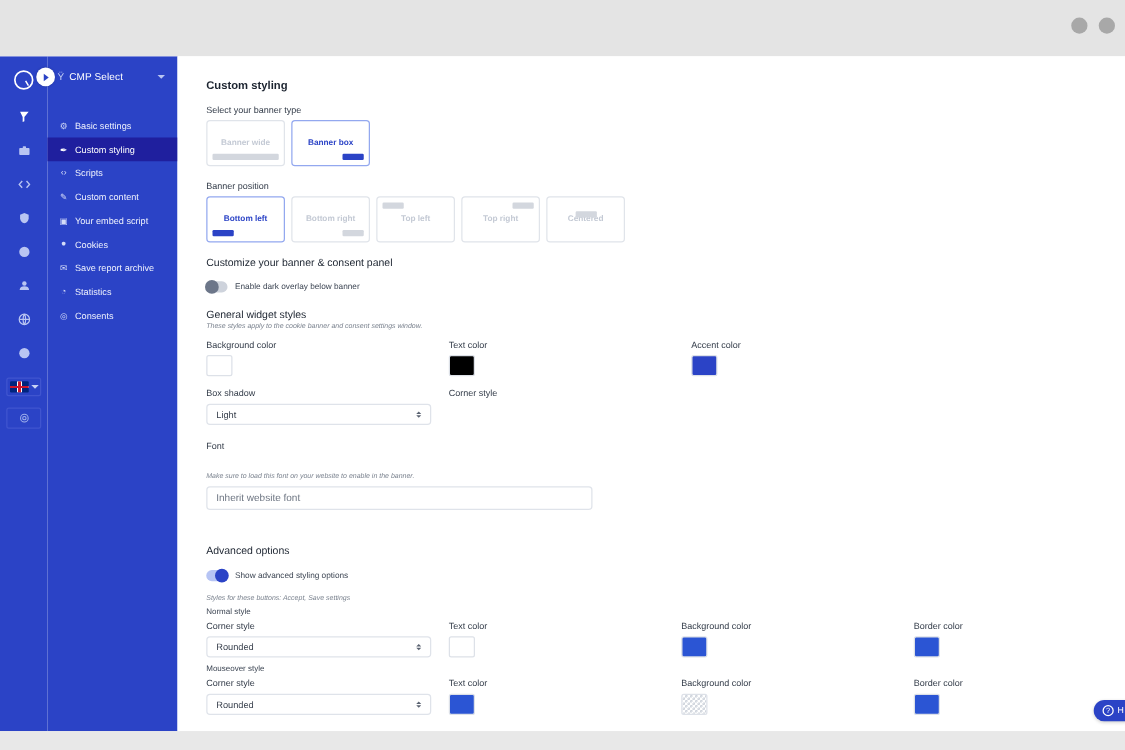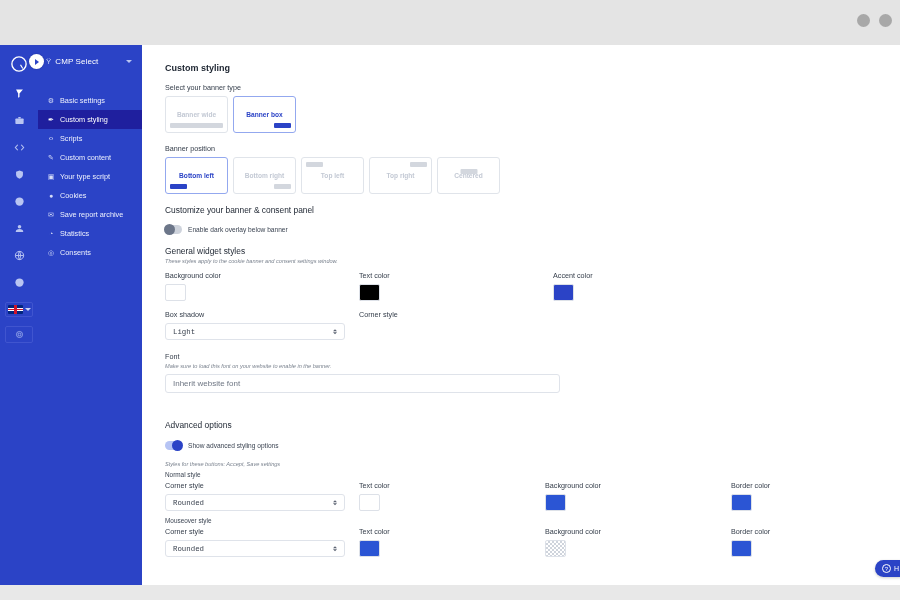--- a/index.html
+++ b/index.html
@@ -217,36 +217,35 @@
   .sel-wrap { position: absolute; top: 0; }
   .sel {
     position: relative;
     width: 180px; height: 17px;
     border: 1px solid #dfe3ea; border-radius: 3px;
     background: #ffffff;
     display: flex; align-items: center;
     padding-left: 7px;
     font-size: 7.4px; color: #39414e;
     cursor: pointer;
-    font-family: Liberation Mono, monospace;
   }
   .sel .updown {
     position: absolute; right: 7px; top: 50%; transform: translateY(-50%);
     display: flex; flex-direction: column; gap: 1.5px;
   }
   .sel .updown i {
     width: 0; height: 0; display: block;
     border-left: 2px solid transparent; border-right: 2px solid transparent;
   }
   .sel .updown i.up { border-bottom: 2.5px solid #5a6271; }
   .sel .updown i.dn { border-top: 2.5px solid #5a6271; }
 
   
   .text-input {
-    width: 395px; height: 19px;
+    width: 309px; height: 19px;
     border: 1px solid #dfe3ea; border-radius: 3px;
     background: #ffffff;
     display: flex; align-items: center; padding-left: 7px;
     font-size: 8px; color: #6e7683;
     cursor: text;
   }
 
   
   #help-button {
     position: absolute; right: -8px; bottom: 8px;
@@ -366,21 +365,21 @@
         <div class="nav-item">
           <span class="nav-ico">‹›</span>
           <span>Scripts</span>
         </div>
         <div class="nav-item">
           <span class="nav-ico">✎</span>
           <span>Custom content</span>
         </div>
         <div class="nav-item">
           <span class="nav-ico">▣</span>
-          <span>Your type script</span>
+          <span>Your embed script</span>
         </div>
         <div class="nav-item">
           <span class="nav-ico">●</span>
           <span>Cookies</span>
         </div>
         <div class="nav-item">
           <span class="nav-ico">✉</span>
           <span>Save report archive</span>
         </div>
         <div class="nav-item">
@@ -471,21 +470,21 @@
               <i class="dn"></i>
             </span>
         </div>
       </div>
       <div class="sel-wrap" style="left:194px;">
         <p class="fld-label">Corner style</p>
       </div>
     </div>
 
     <div style="margin-top:9px;">
-      <p class="fld-label" style="margin-bottom:2px;">Font</p>
+      <p class="fld-label" style="margin-bottom:17px;">Font</p>
       <p class="sec-note" style="margin-bottom:5px;">Make sure to load this font on your website to enable in the banner.</p>
       <div class="text-input">
         <span>Inherit website font</span>
       </div>
     </div>
 
     <h2 class="sec-title" style="margin-top:27px;margin-bottom:11px;">Advanced options</h2>
 
     <div class="toggle-row" style="margin-bottom:11px;">
       <span class="toggle on" id="advanced-toggle">

